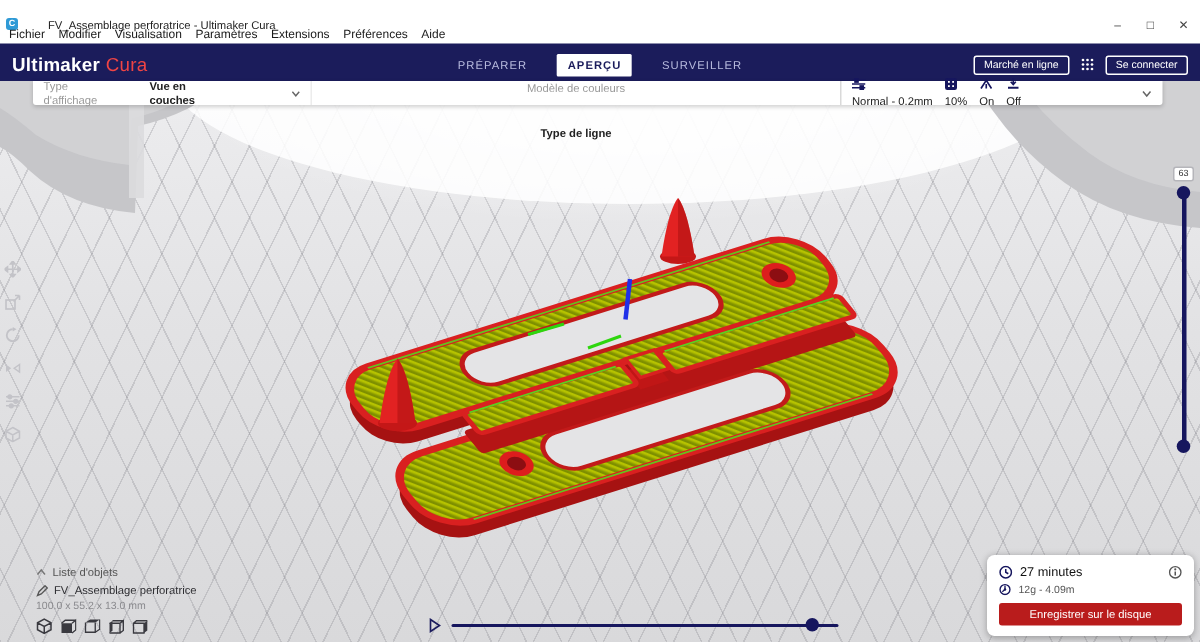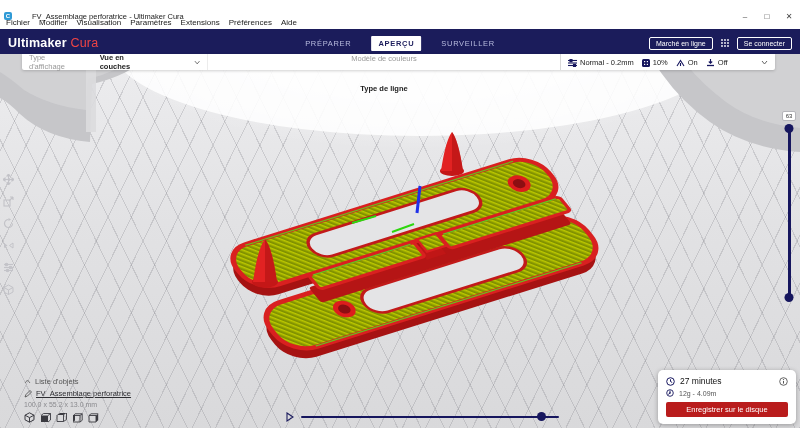--- a/index.html
+++ b/index.html
@@ -42,40 +42,40 @@
   .float-toolbar{position:absolute;top:0;left:22px;height:16px;display:flex;background:#fff;
     box-shadow:0 1px 3px rgba(0,0,0,.18);font-size:7.5px;align-items:stretch;border-radius:0 0 2px 2px;}
   .ft-sec{display:flex;align-items:center;padding:0 7px;gap:21px;}
   .ft-sec.s1{width:186px;border-right:1px solid #ececec;}
   .ft-sec.s2{width:352px;flex-direction:column;}
   .ft-sec.s3{width:215px;border-left:1px solid #d9d9d9;gap:4px;}
   .ft-label{color:#999;}
   .ft-value{color:#222;font-weight:bold;}
   .spacer{flex:1;}
   .chev{display:block;}
-  .pset{display:flex;align-items:flex-end;gap:3px;margin-right:4px;color:#222;}
+  .pset{display:flex;align-items:flex-start;gap:3px;margin-right:4px;color:#222;flex-direction:column;}
   .pset svg{display:block;}
 
   
   .left-tools{position:absolute;left:3px;top:120px;display:flex;flex-direction:column;gap:11px;}
   .left-tools svg{display:block;}
 
   
   .layer-slider{position:absolute;right:3px;top:57px;width:16px;}
   .layer-label{width:14px;height:10px;line-height:9px;background:#fff;border:1px solid #b5b5ba;
     border-radius:2px;font-size:6px;color:#333;margin:0 auto;text-align:center;}
   .layer-track{width:3px;height:172px;background:#16165e;margin:6px auto 0;position:relative;border-radius:2px;}
   .knob{position:absolute;left:50%;transform:translateX(-50%);width:9px;height:9px;border-radius:50%;background:#16165e;}
   .knob.top{top:-3px;} .knob.bottom{bottom:-3px;}
 
   
   .object-list{position:absolute;left:24px;bottom:5px;display:flex;flex-direction:column;gap:3px;
     font-size:7.5px;color:#555;}
   .ol-row{display:flex;align-items:center;gap:4px;}
-  .obj-name{color:#2e2e32;text-decoration:underline;}
+  .obj-name{color:#2e2e32;}
   .obj-dims{font-size:7px;color:#8a8a8e;}
   .view-presets{display:flex;gap:5px;margin-top:1px;}
   .view-presets svg{display:block;}
 
   
   .sim-slider{position:absolute;left:286px;bottom:6px;display:flex;align-items:center;gap:7px;}
   .sim-track{width:258px;height:2.5px;background:#16165e;border-radius:2px;position:relative;}
   .sim-handle{position:absolute;left:236px;top:-3.5px;width:9px;height:9px;border-radius:50%;background:#16165e;}
 
   

